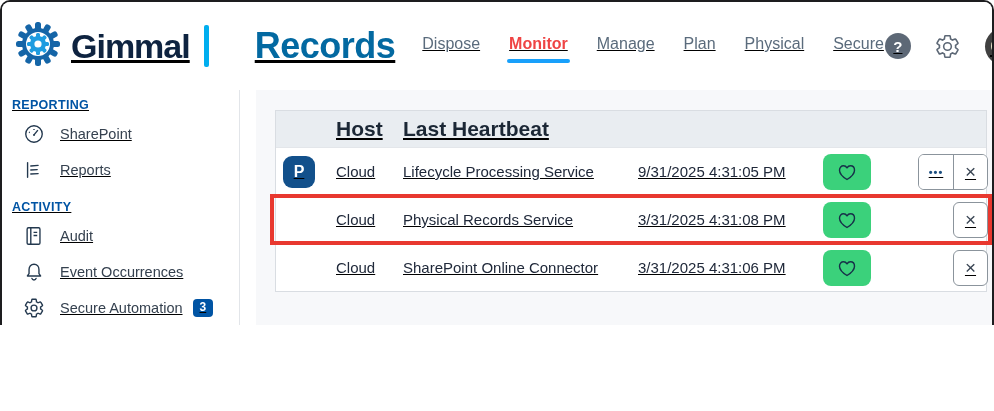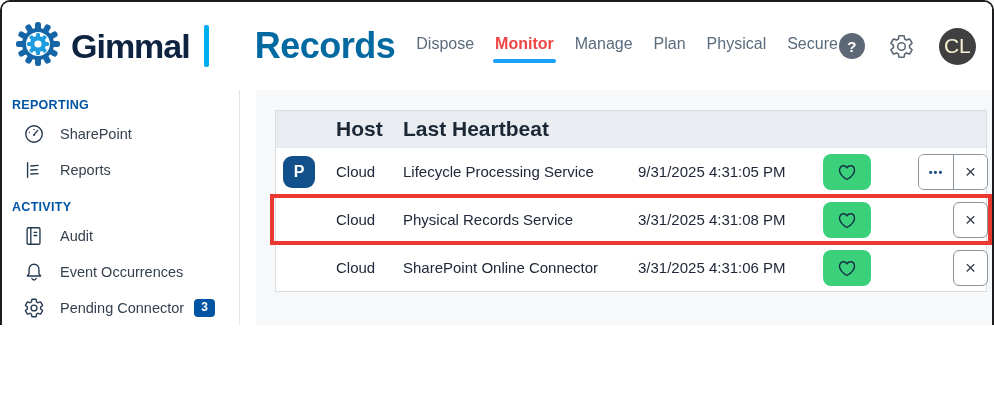--- a/index.html
+++ b/index.html
@@ -2,31 +2,31 @@
 <html><head>
 <meta charset="utf-8">
 <style>
   * { margin:0; padding:0; box-sizing:border-box; }
   html,body { width:994px; height:411px; background:#fff; font-family:"Liberation Sans", sans-serif; }
   .frame {
     width:994px; height:325px;
     border:2px solid #1d1d1f; border-bottom:none;
     border-radius:10px 10px 0 0;
     overflow:hidden; background:#fff;
-    display:flex; flex-direction:column;
+    display:flex; flex-direction:column;text-decoration:underline;
   }
 
   
   .app-header { height:88px; flex:0 0 88px; display:flex; align-items:center; padding:0 20px 0 12px; background:#fff; }
   .logo { display:flex; align-items:center; }
   .logo-name { font-size:34px; font-weight:bold; color:#0e2340; letter-spacing:-1px; margin-left:9px; }
   .logo-divider { width:5px; height:42px; background:#00aeef; margin:0 14px; border-radius:2px; }
   .logo-product { font-size:36px; font-weight:bold; color:#0369a1; letter-spacing:-0.5px;margin-left:32px; }
 
-  .top-nav { display:flex; margin-left:20px; gap:19px; align-items:flex-start; }
+  .top-nav { display:flex; margin-left:26px; gap:27px; align-items:flex-start; }
   .nav-item { position:relative; font-size:16px; color:#5a6b7c; padding:10px 1px 14px; cursor:pointer; }
   .nav-item.active { color:#ef4444; font-weight:bold; }
   .nav-item.active::after { content:""; position:absolute; left:-1px; right:-1px; bottom:4px; height:4px; background:#18a0fb; border-radius:2px; }
 
   .header-right { margin-left:auto; display:flex; align-items:center; gap:23px; }
   .help-btn { width:26px; height:26px; border-radius:50%; background:#5d6876; color:#fff; font-size:15px; font-weight:bold; display:flex; align-items:center; justify-content:center; cursor:pointer; }
   .settings-btn { width:28px; height:28px; display:flex; align-items:center; justify-content:center; cursor:pointer; }
   .avatar { width:37px; height:37px; border-radius:50%; background:#404040; color:#f6efd2; font-size:21px; display:flex; align-items:center; justify-content:center; cursor:pointer; }
 
   
@@ -177,21 +177,21 @@
         <span>Event Occurrences</span>
       </div>
 
       <div class="side-item">
         <span class="s-icon">
           <svg width="22" height="22" viewBox="0 0 24 24" fill="none" stroke-width="1.5">
             <path d="M19.14 12.94c.04-.3.06-.61.06-.94 0-.32-.02-.64-.07-.94l2.03-1.58c.18-.14.23-.41.12-.61l-1.92-3.32c-.12-.22-.37-.29-.59-.22l-2.39.96c-.5-.38-1.03-.7-1.62-.94l-.36-2.54c-.04-.24-.24-.41-.48-.41h-3.84c-.24 0-.43.17-.47.41l-.36 2.54c-.59.24-1.13.57-1.62.94l-2.39-.96c-.22-.08-.47 0-.59.22L2.74 8.87c-.12.21-.08.47.12.61l2.03 1.58c-.05.3-.09.63-.09.94s.02.64.07.94l-2.03 1.58c-.18.14-.23.41-.12.61l1.92 3.32c.12.22.37.29.59.22l2.39-.96c.5.38 1.03.7 1.62.94l.36 2.54c.05.24.24.41.48.41h3.84c.24 0 .44-.17.47-.41l.36-2.54c.59-.24 1.13-.56 1.62-.94l2.39.96c.22.08.47 0 .59-.22l1.92-3.32c.12-.22.07-.47-.12-.61l-2.01-1.58z"></path>
             <circle cx="12" cy="12" r="3.2"></circle>
           </svg>
         </span>
-        <span>Pending Connector</span>
+        <span>Secure Automation</span>
         <span class="count-badge">3</span>
       </div>
 
 
       <div class="side-item active">
         <span class="s-icon">
           <svg width="22" height="22" viewBox="0 0 24 24" fill="none" stroke-width="1.6" stroke-linejoin="round">
             <path d="M12 21s-9-5.6-9-11.2C3 6.4 5.2 4.5 7.8 4.5c1.8 0 3.3 1 4.2 2.5.9-1.5 2.4-2.5 4.2-2.5 2.6 0 4.8 1.9 4.8 5.3C21 15.4 12 21 12 21z"></path>
           </svg>
         </span>

